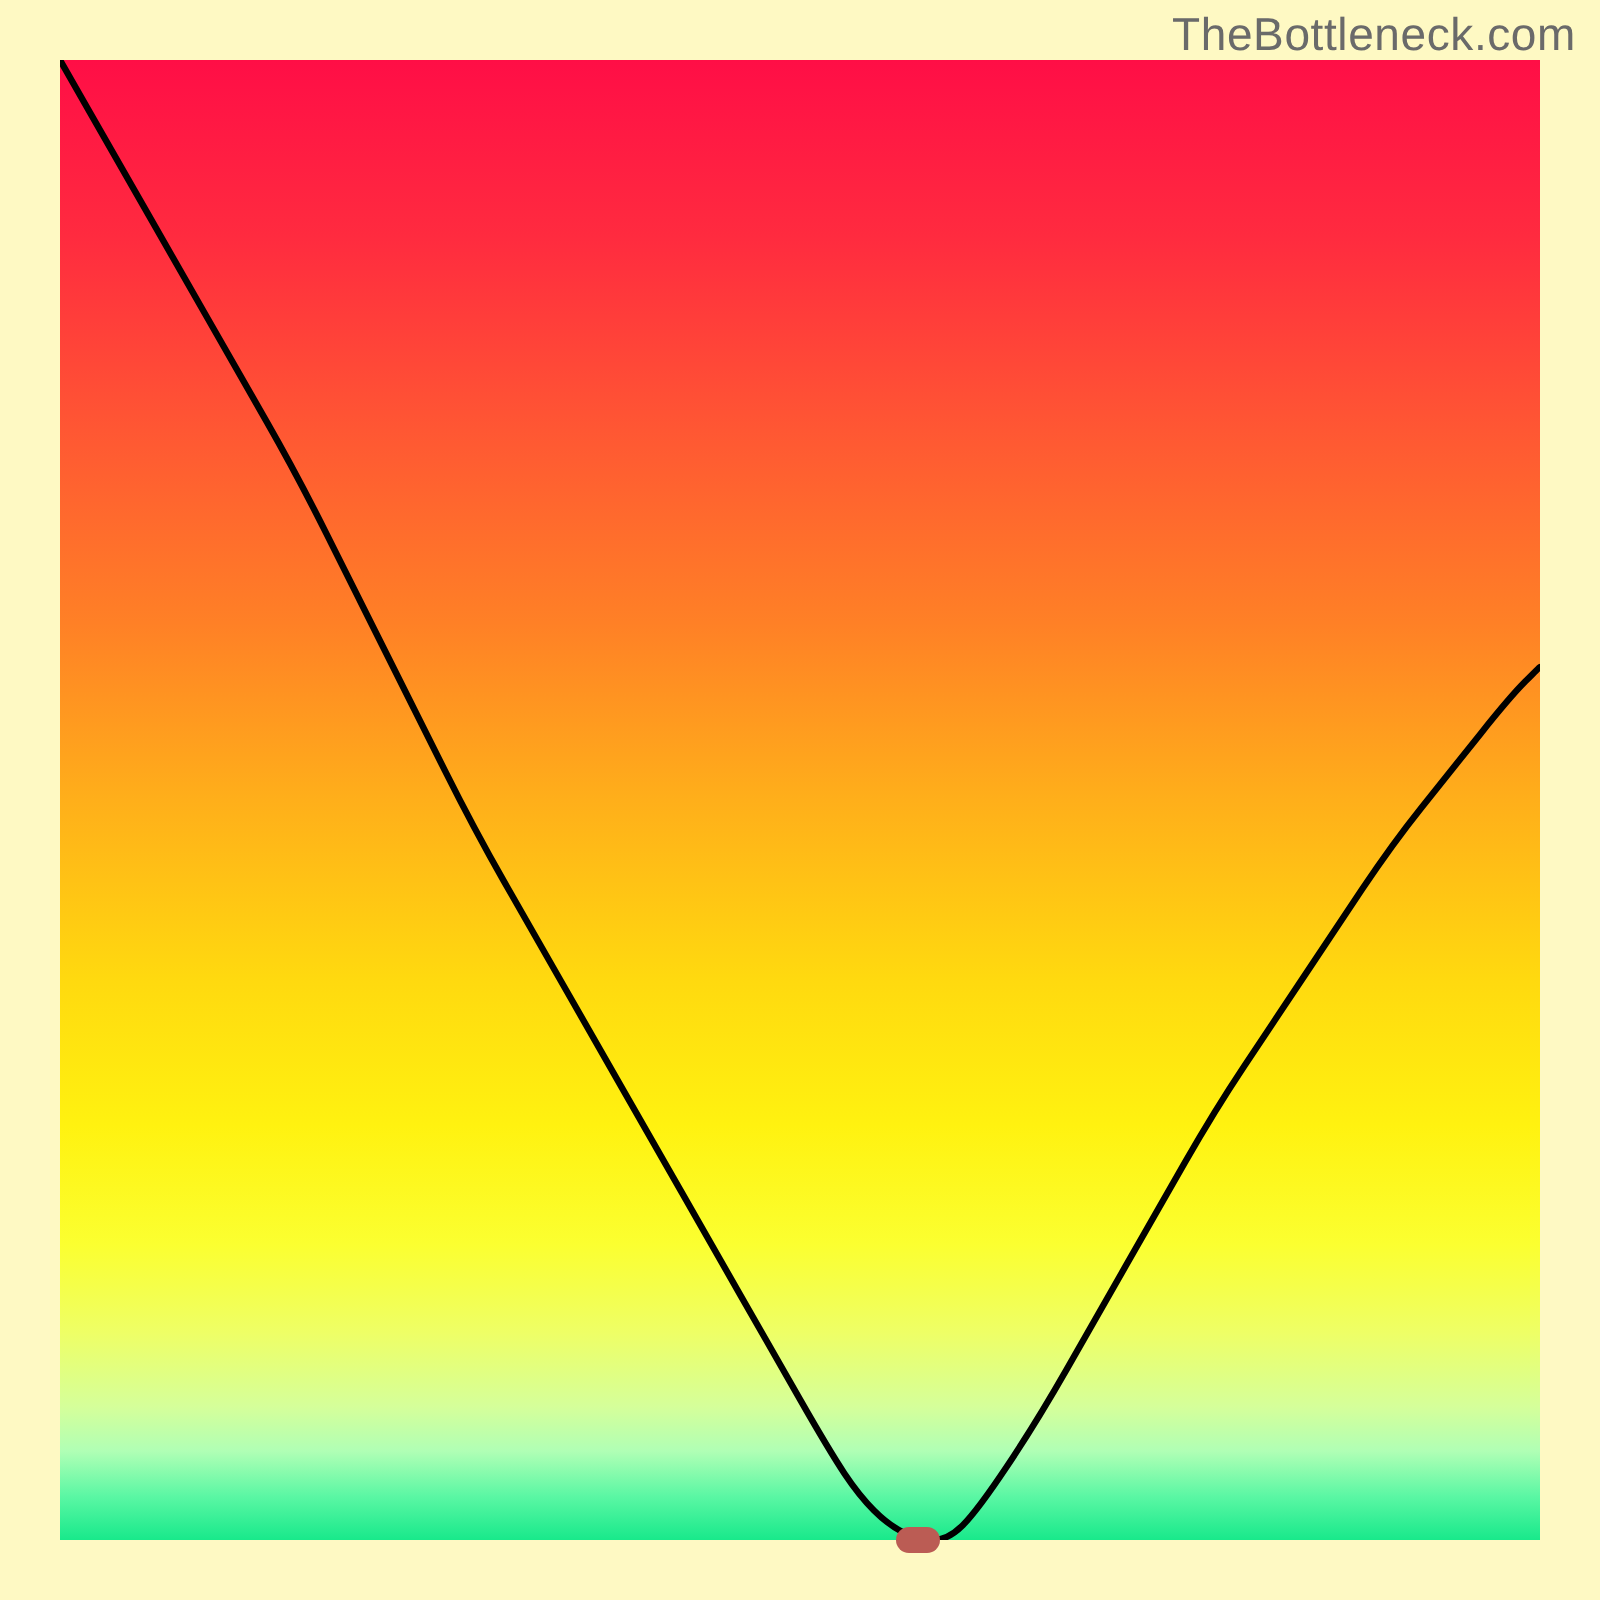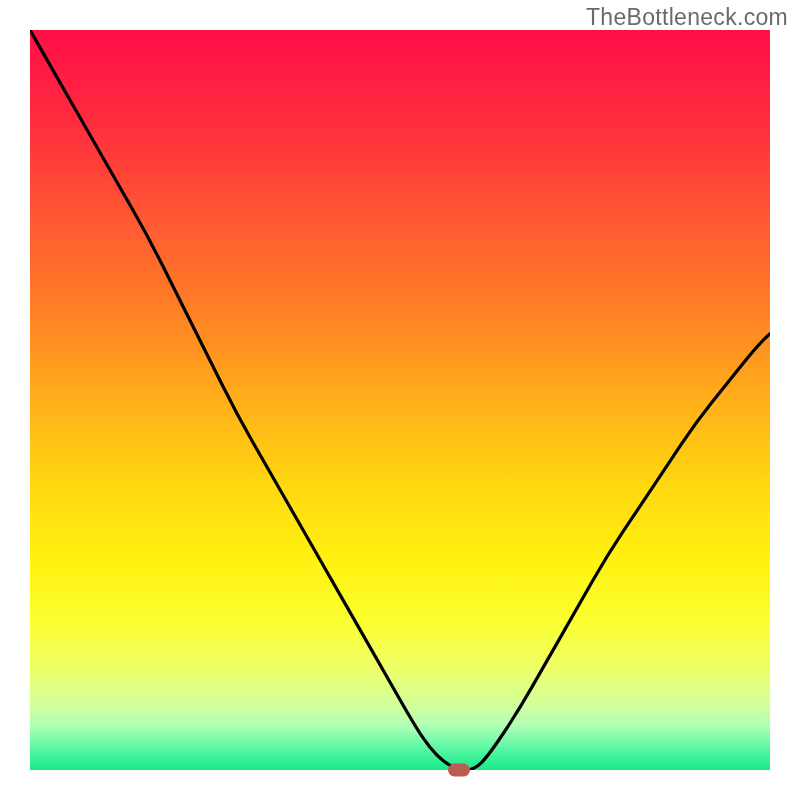--- a/index.html
+++ b/index.html
@@ -8,21 +8,21 @@
     width: 800px;
     height: 800px;
     background: #000;
     overflow: hidden;
     font-family: Arial, Helvetica, sans-serif;
   }
   .stage {
     position: relative;
     width: 800px;
     height: 800px;
-    background: #ffffff;
+    background: #fef9c3;
   }
   .watermark {
     position: absolute;
     top: 4px;
     right: 12px;
     color: #6a6a6a;
     font-size: 23px;
     font-weight: 400;
     letter-spacing: 0.3px;
     user-select: none;

